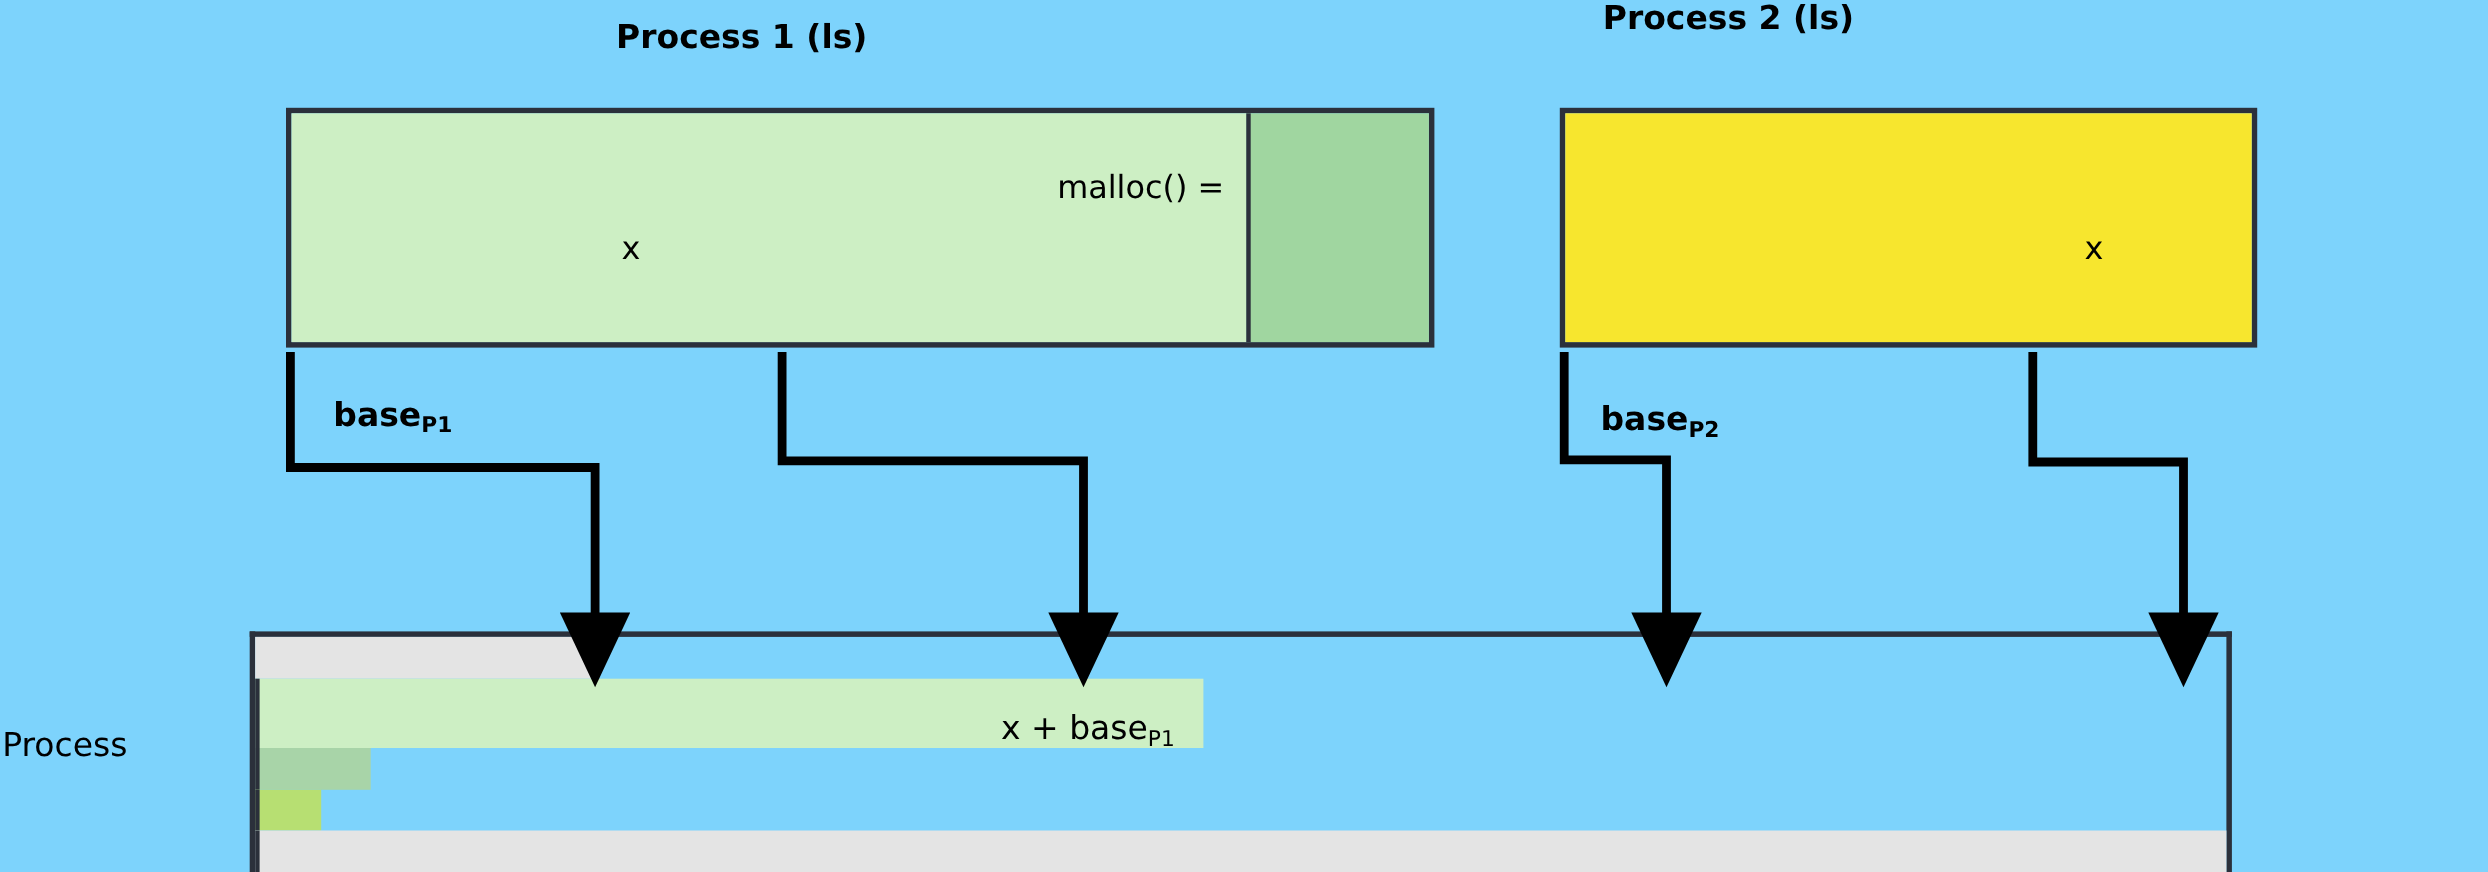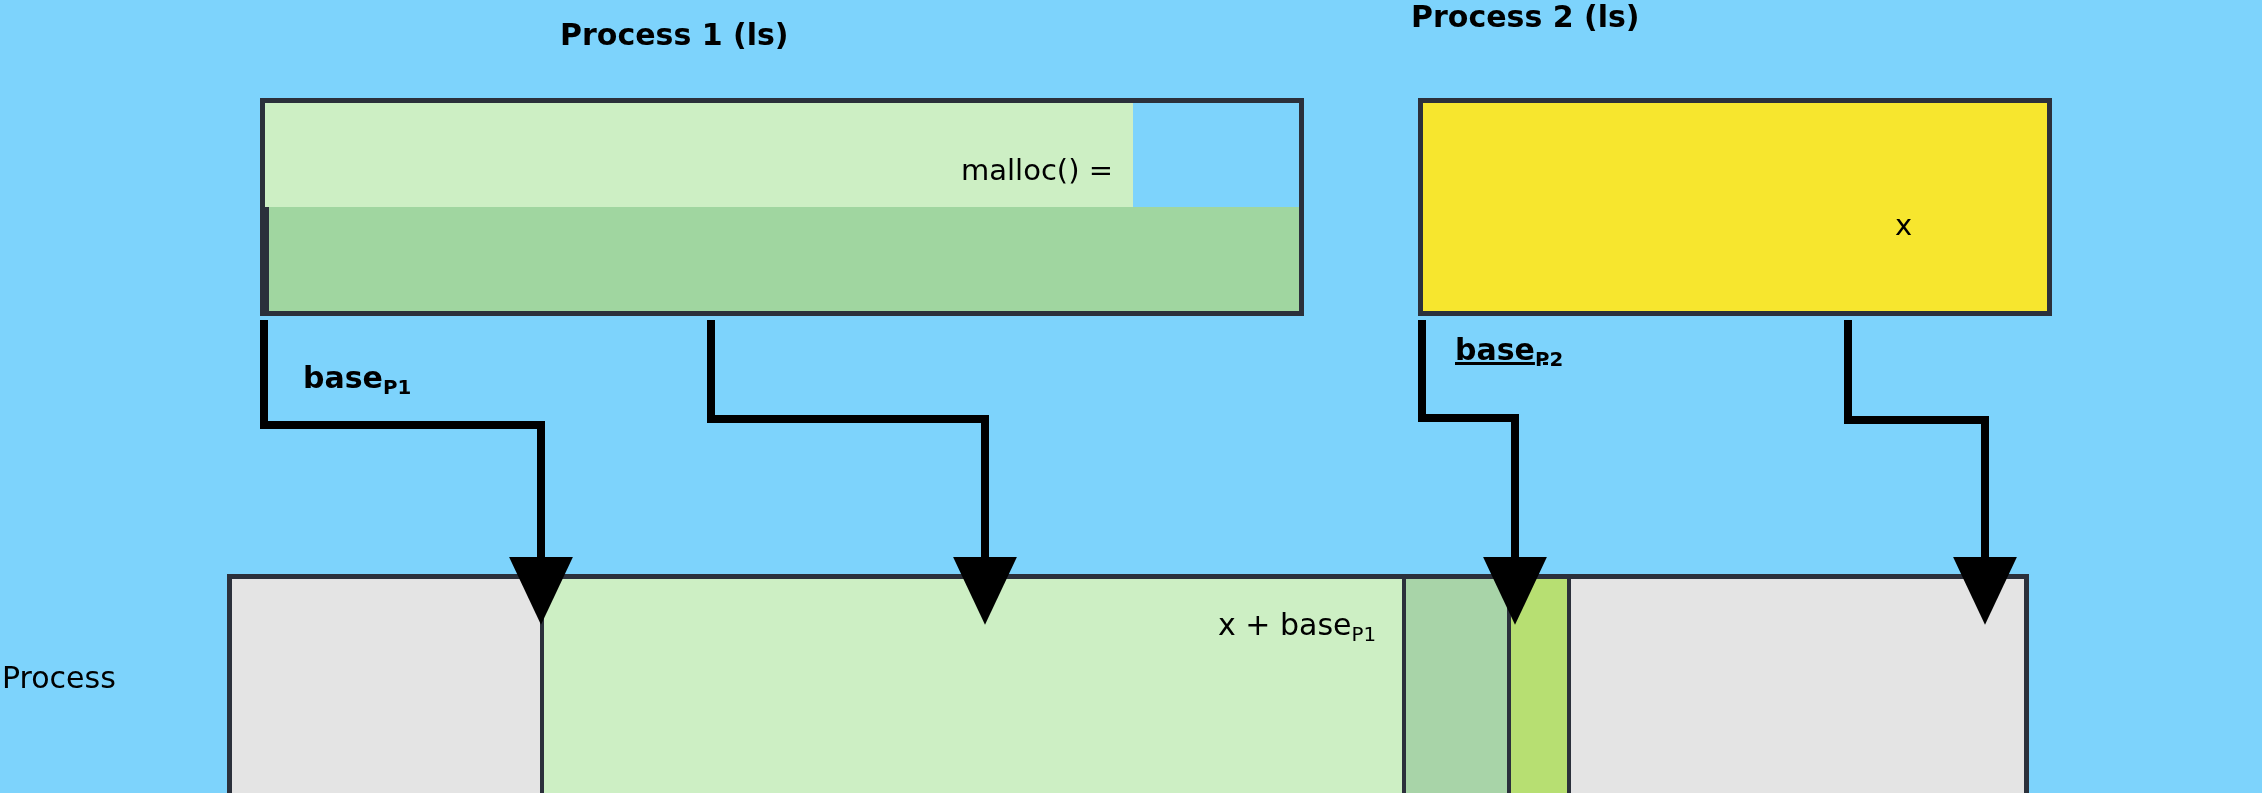--- a/index.html
+++ b/index.html
@@ -26,21 +26,20 @@
     color: #000000;
     white-space: nowrap;
     line-height: 1;
   }
 
   
   .proc-box {
     box-sizing: border-box;
     border: 5px solid #2b303b;
     display: flex;
-    flex-direction: column;
   }
   .seg {
     box-sizing: border-box;
     position: relative;
     height: 100%;
   }
   .seg + .seg { border-left: 4px solid #2b303b; }
 
   
   .malloc-label {
@@ -121,39 +120,39 @@
   <div class="abs proc-title" style="left:560px; top:20px;">Process 1 (ls)</div>
 
   <div class="abs proc-box" style="left:260px; top:98px; width:1044px; height:218px;">
     <div class="seg" style="width:868px; background:#cdefc4;">
       <div class="malloc-label" style="right:20px; top:50px;">malloc() =</div>
       <div class="x-label" style="left:300px; top:105px;">x</div>
     </div>
     <div class="seg" style="flex:1 1 auto; background:#a0d6a0;"></div>
   </div>
 
-  <div class="abs proc-title" style="left:1411px; top:2px;text-align:right;">Process 2 (ls)</div>
+  <div class="abs proc-title" style="left:1457px; top:2px;text-align:right;">Process 2 (ls)</div>
 
   <div class="abs proc-box" style="left:1418px; top:98px; width:634px; height:218px;">
     <div class="seg" style="flex:1 1 auto; background:#f7e62e;">
       <div class="x-label" style="left:472px; top:105px;">x</div>
     </div>
   </div>
 
   <div class="abs conn-label" style="left:303px; top:360px;">
     <span>base</span><sub>P1</sub>
   </div>
 
-  <div class="abs conn-label" style="left:1455px; top:332px;text-decoration:underline;">
+  <div class="abs conn-label" style="left:1455px; top:364px;">
     <span>base</span><sub>P2</sub>
   </div>
 
   <div class="abs mem-axis-label" style="left:2px; top:660px;">Process</div>
 
-  <div class="abs mem-bar" style="left:227px; top:574px; width:1802px; height:219px;">
+  <div class="abs mem-bar" style="left:227px; top:574px; width:1802px; height:219px;flex-direction:column;">
 
     <div class="mem-seg" style="width:308px; background:#e4e4e4;"></div>
 
     <div class="mem-seg" style="width:862px; background:#cdefc4;">
       <span class="mem-text"><span>x + base</span><sub>P1</sub></span>
     </div>
 
     <div class="mem-seg" style="width:105px; background:#a8d4a8;"></div>
 
     <div class="mem-seg" style="width:60px; background:#b7df72;"></div>

